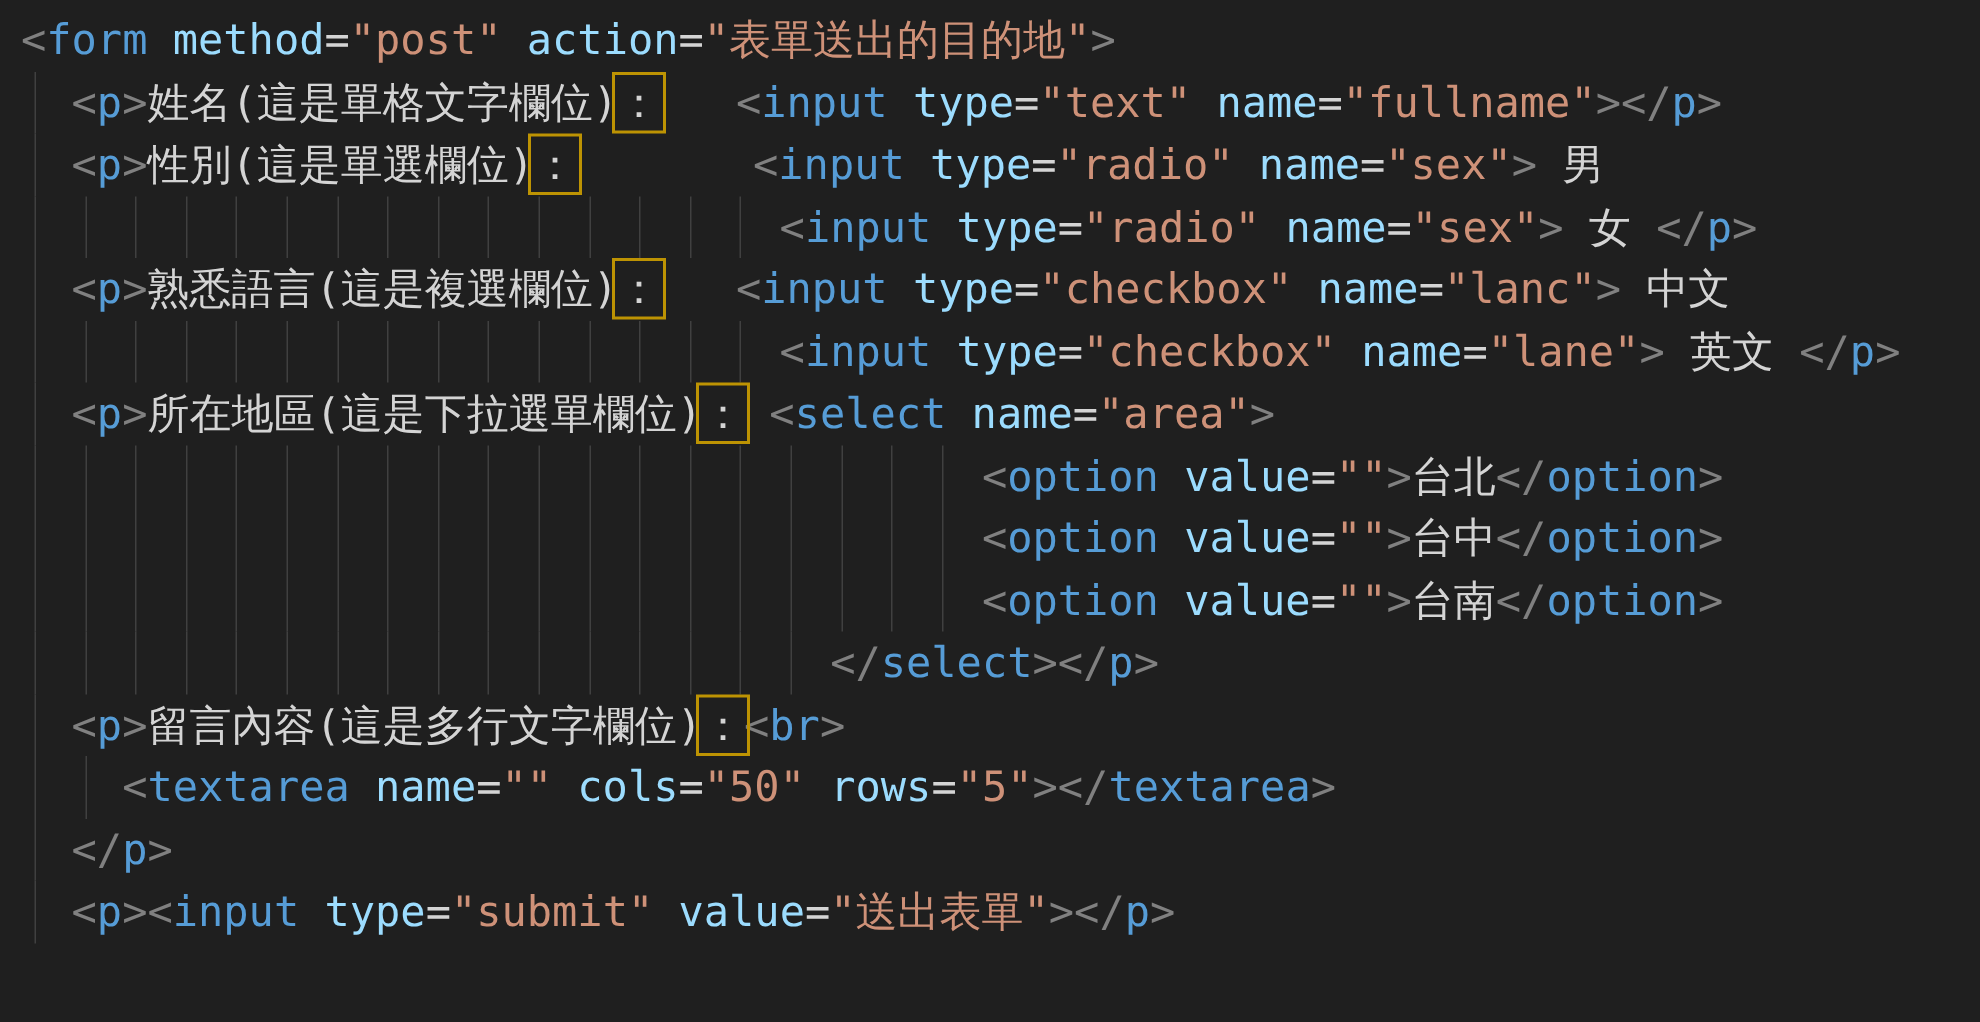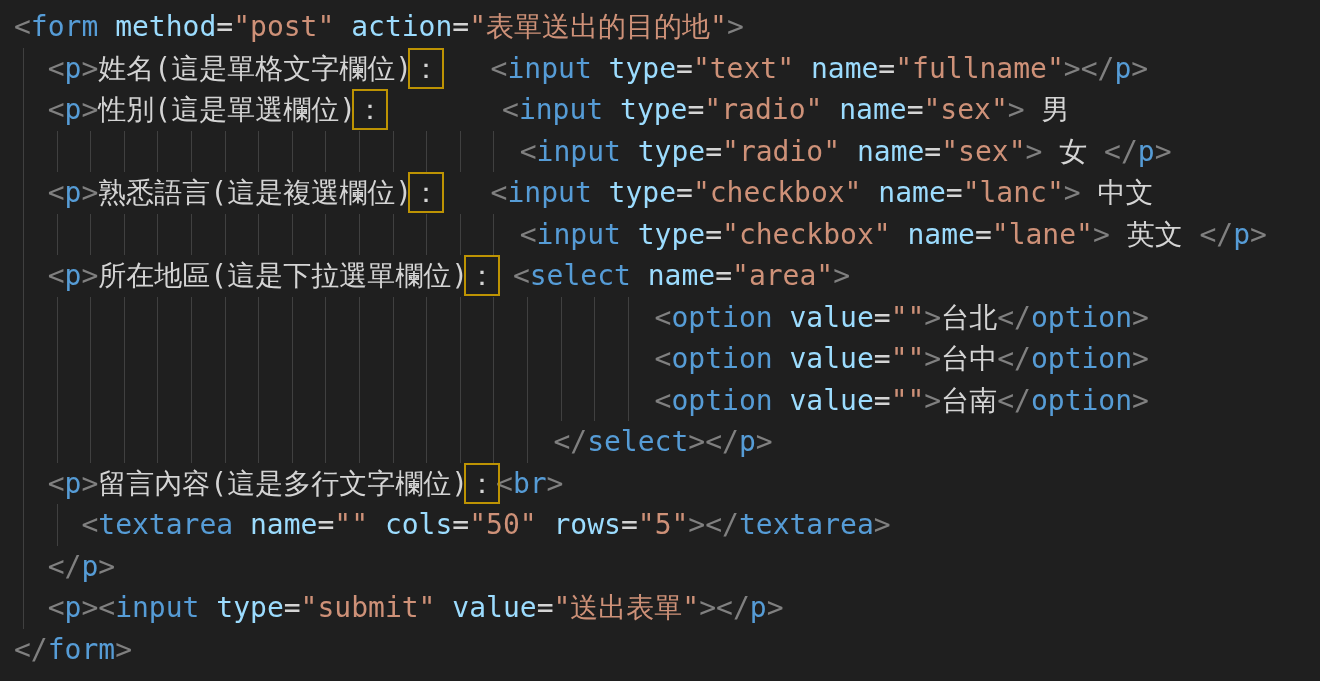--- a/index.html
+++ b/index.html
@@ -43,14 +43,13 @@
     <div class="code-line"><i class="guide" style="left: 23px; background: rgb(64, 64, 64);"></i><i class="guide" style="left: 56.6px; background: rgb(64, 64, 64);"></i><i class="guide" style="left: 90.2px; background: rgb(64, 64, 64);"></i><i class="guide" style="left: 123.8px; background: rgb(64, 64, 64);"></i><i class="guide" style="left: 157.4px; background: rgb(64, 64, 64);"></i><i class="guide" style="left: 191px; background: rgb(64, 64, 64);"></i><i class="guide" style="left: 224.6px; background: rgb(64, 64, 64);"></i><i class="guide" style="left: 258.2px; background: rgb(64, 64, 64);"></i><i class="guide" style="left: 291.8px; background: rgb(64, 64, 64);"></i><i class="guide" style="left: 325.4px; background: rgb(64, 64, 64);"></i><i class="guide" style="left: 359px; background: rgb(64, 64, 64);"></i><i class="guide" style="left: 392.6px; background: rgb(64, 64, 64);"></i><i class="guide" style="left: 426.2px; background: rgb(64, 64, 64);"></i><i class="guide" style="left: 459.8px; background: rgb(64, 64, 64);"></i><i class="guide" style="left: 493.4px; background: rgb(64, 64, 64);"></i><span style="color: rgb(212, 212, 212);">                              </span><span style="color: rgb(128, 128, 128);">&lt;</span><span style="color: rgb(86, 156, 214);">input</span><span style="color: rgb(156, 220, 254);"> type</span><span style="color: rgb(212, 212, 212);">=</span><span style="color: rgb(206, 145, 120);">"checkbox"</span><span style="color: rgb(156, 220, 254);"> name</span><span style="color: rgb(212, 212, 212);">=</span><span style="color: rgb(206, 145, 120);">"lane"</span><span style="color: rgb(128, 128, 128);">&gt;</span><span style="color: rgb(212, 212, 212);"> 英文 </span><span style="color: rgb(128, 128, 128);">&lt;/</span><span style="color: rgb(86, 156, 214);">p</span><span style="color: rgb(128, 128, 128);">&gt;</span></div>
     <div class="code-line"><i class="guide" style="left: 23px; background: rgb(64, 64, 64);"></i><span style="color: rgb(212, 212, 212);">  </span><span style="color: rgb(128, 128, 128);">&lt;</span><span style="color: rgb(86, 156, 214);">p</span><span style="color: rgb(128, 128, 128);">&gt;</span><span style="color: rgb(212, 212, 212);">所在地區(這是下拉選單欄位)</span><span class="ubox" style="color: rgb(212, 212, 212); outline-color: rgb(189, 147, 3);">：</span><span style="color: rgb(212, 212, 212);"> </span><span style="color: rgb(128, 128, 128);">&lt;</span><span style="color: rgb(86, 156, 214);">select</span><span style="color: rgb(156, 220, 254);"> name</span><span style="color: rgb(212, 212, 212);">=</span><span style="color: rgb(206, 145, 120);">"area"</span><span style="color: rgb(128, 128, 128);">&gt;</span></div>
     <div class="code-line"><i class="guide" style="left: 23px; background: rgb(64, 64, 64);"></i><i class="guide" style="left: 56.6px; background: rgb(64, 64, 64);"></i><i class="guide" style="left: 90.2px; background: rgb(64, 64, 64);"></i><i class="guide" style="left: 123.8px; background: rgb(64, 64, 64);"></i><i class="guide" style="left: 157.4px; background: rgb(64, 64, 64);"></i><i class="guide" style="left: 191px; background: rgb(64, 64, 64);"></i><i class="guide" style="left: 224.6px; background: rgb(64, 64, 64);"></i><i class="guide" style="left: 258.2px; background: rgb(64, 64, 64);"></i><i class="guide" style="left: 291.8px; background: rgb(64, 64, 64);"></i><i class="guide" style="left: 325.4px; background: rgb(64, 64, 64);"></i><i class="guide" style="left: 359px; background: rgb(64, 64, 64);"></i><i class="guide" style="left: 392.6px; background: rgb(64, 64, 64);"></i><i class="guide" style="left: 426.2px; background: rgb(64, 64, 64);"></i><i class="guide" style="left: 459.8px; background: rgb(64, 64, 64);"></i><i class="guide" style="left: 493.4px; background: rgb(64, 64, 64);"></i><i class="guide" style="left: 527px; background: rgb(64, 64, 64);"></i><i class="guide" style="left: 560.6px; background: rgb(64, 64, 64);"></i><i class="guide" style="left: 594.2px; background: rgb(64, 64, 64);"></i><i class="guide" style="left: 627.8px; background: rgb(64, 64, 64);"></i><span style="color: rgb(212, 212, 212);">                                      </span><span style="color: rgb(128, 128, 128);">&lt;</span><span style="color: rgb(86, 156, 214);">option</span><span style="color: rgb(156, 220, 254);"> value</span><span style="color: rgb(212, 212, 212);">=</span><span style="color: rgb(206, 145, 120);">""</span><span style="color: rgb(128, 128, 128);">&gt;</span><span style="color: rgb(212, 212, 212);">台北</span><span style="color: rgb(128, 128, 128);">&lt;/</span><span style="color: rgb(86, 156, 214);">option</span><span style="color: rgb(128, 128, 128);">&gt;</span></div>
     <div class="code-line"><i class="guide" style="left: 23px; background: rgb(64, 64, 64);"></i><i class="guide" style="left: 56.6px; background: rgb(64, 64, 64);"></i><i class="guide" style="left: 90.2px; background: rgb(64, 64, 64);"></i><i class="guide" style="left: 123.8px; background: rgb(64, 64, 64);"></i><i class="guide" style="left: 157.4px; background: rgb(64, 64, 64);"></i><i class="guide" style="left: 191px; background: rgb(64, 64, 64);"></i><i class="guide" style="left: 224.6px; background: rgb(64, 64, 64);"></i><i class="guide" style="left: 258.2px; background: rgb(64, 64, 64);"></i><i class="guide" style="left: 291.8px; background: rgb(64, 64, 64);"></i><i class="guide" style="left: 325.4px; background: rgb(64, 64, 64);"></i><i class="guide" style="left: 359px; background: rgb(64, 64, 64);"></i><i class="guide" style="left: 392.6px; background: rgb(64, 64, 64);"></i><i class="guide" style="left: 426.2px; background: rgb(64, 64, 64);"></i><i class="guide" style="left: 459.8px; background: rgb(64, 64, 64);"></i><i class="guide" style="left: 493.4px; background: rgb(64, 64, 64);"></i><i class="guide" style="left: 527px; background: rgb(64, 64, 64);"></i><i class="guide" style="left: 560.6px; background: rgb(64, 64, 64);"></i><i class="guide" style="left: 594.2px; background: rgb(64, 64, 64);"></i><i class="guide" style="left: 627.8px; background: rgb(64, 64, 64);"></i><span style="color: rgb(212, 212, 212);">                                      </span><span style="color: rgb(128, 128, 128);">&lt;</span><span style="color: rgb(86, 156, 214);">option</span><span style="color: rgb(156, 220, 254);"> value</span><span style="color: rgb(212, 212, 212);">=</span><span style="color: rgb(206, 145, 120);">""</span><span style="color: rgb(128, 128, 128);">&gt;</span><span style="color: rgb(212, 212, 212);">台中</span><span style="color: rgb(128, 128, 128);">&lt;/</span><span style="color: rgb(86, 156, 214);">option</span><span style="color: rgb(128, 128, 128);">&gt;</span></div>
     <div class="code-line"><i class="guide" style="left: 23px; background: rgb(64, 64, 64);"></i><i class="guide" style="left: 56.6px; background: rgb(64, 64, 64);"></i><i class="guide" style="left: 90.2px; background: rgb(64, 64, 64);"></i><i class="guide" style="left: 123.8px; background: rgb(64, 64, 64);"></i><i class="guide" style="left: 157.4px; background: rgb(64, 64, 64);"></i><i class="guide" style="left: 191px; background: rgb(64, 64, 64);"></i><i class="guide" style="left: 224.6px; background: rgb(64, 64, 64);"></i><i class="guide" style="left: 258.2px; background: rgb(64, 64, 64);"></i><i class="guide" style="left: 291.8px; background: rgb(64, 64, 64);"></i><i class="guide" style="left: 325.4px; background: rgb(64, 64, 64);"></i><i class="guide" style="left: 359px; background: rgb(64, 64, 64);"></i><i class="guide" style="left: 392.6px; background: rgb(64, 64, 64);"></i><i class="guide" style="left: 426.2px; background: rgb(64, 64, 64);"></i><i class="guide" style="left: 459.8px; background: rgb(64, 64, 64);"></i><i class="guide" style="left: 493.4px; background: rgb(64, 64, 64);"></i><i class="guide" style="left: 527px; background: rgb(64, 64, 64);"></i><i class="guide" style="left: 560.6px; background: rgb(64, 64, 64);"></i><i class="guide" style="left: 594.2px; background: rgb(64, 64, 64);"></i><i class="guide" style="left: 627.8px; background: rgb(64, 64, 64);"></i><span style="color: rgb(212, 212, 212);">                                      </span><span style="color: rgb(128, 128, 128);">&lt;</span><span style="color: rgb(86, 156, 214);">option</span><span style="color: rgb(156, 220, 254);"> value</span><span style="color: rgb(212, 212, 212);">=</span><span style="color: rgb(206, 145, 120);">""</span><span style="color: rgb(128, 128, 128);">&gt;</span><span style="color: rgb(212, 212, 212);">台南</span><span style="color: rgb(128, 128, 128);">&lt;/</span><span style="color: rgb(86, 156, 214);">option</span><span style="color: rgb(128, 128, 128);">&gt;</span></div>
     <div class="code-line"><i class="guide" style="left: 23px; background: rgb(64, 64, 64);"></i><i class="guide" style="left: 56.6px; background: rgb(64, 64, 64);"></i><i class="guide" style="left: 90.2px; background: rgb(64, 64, 64);"></i><i class="guide" style="left: 123.8px; background: rgb(64, 64, 64);"></i><i class="guide" style="left: 157.4px; background: rgb(64, 64, 64);"></i><i class="guide" style="left: 191px; background: rgb(64, 64, 64);"></i><i class="guide" style="left: 224.6px; background: rgb(64, 64, 64);"></i><i class="guide" style="left: 258.2px; background: rgb(64, 64, 64);"></i><i class="guide" style="left: 291.8px; background: rgb(64, 64, 64);"></i><i class="guide" style="left: 325.4px; background: rgb(64, 64, 64);"></i><i class="guide" style="left: 359px; background: rgb(64, 64, 64);"></i><i class="guide" style="left: 392.6px; background: rgb(64, 64, 64);"></i><i class="guide" style="left: 426.2px; background: rgb(64, 64, 64);"></i><i class="guide" style="left: 459.8px; background: rgb(64, 64, 64);"></i><i class="guide" style="left: 493.4px; background: rgb(64, 64, 64);"></i><i class="guide" style="left: 527px; background: rgb(64, 64, 64);"></i><span style="color: rgb(212, 212, 212);">                                </span><span style="color: rgb(128, 128, 128);">&lt;/</span><span style="color: rgb(86, 156, 214);">select</span><span style="color: rgb(128, 128, 128);">&gt;&lt;/</span><span style="color: rgb(86, 156, 214);">p</span><span style="color: rgb(128, 128, 128);">&gt;</span></div>
     <div class="code-line"><i class="guide" style="left: 23px; background: rgb(64, 64, 64);"></i><span style="color: rgb(212, 212, 212);">  </span><span style="color: rgb(128, 128, 128);">&lt;</span><span style="color: rgb(86, 156, 214);">p</span><span style="color: rgb(128, 128, 128);">&gt;</span><span style="color: rgb(212, 212, 212);">留言內容(這是多行文字欄位)</span><span class="ubox" style="color: rgb(212, 212, 212); outline-color: rgb(189, 147, 3);">：</span><span style="color: rgb(128, 128, 128);">&lt;</span><span style="color: rgb(86, 156, 214);">br</span><span style="color: rgb(128, 128, 128);">&gt;</span></div>
     <div class="code-line"><i class="guide" style="left: 23px; background: rgb(64, 64, 64);"></i><i class="guide" style="left: 56.6px; background: rgb(64, 64, 64);"></i><span style="color: rgb(212, 212, 212);">    </span><span style="color: rgb(128, 128, 128);">&lt;</span><span style="color: rgb(86, 156, 214);">textarea</span><span style="color: rgb(156, 220, 254);"> name</span><span style="color: rgb(212, 212, 212);">=</span><span style="color: rgb(206, 145, 120);">""</span><span style="color: rgb(156, 220, 254);"> cols</span><span style="color: rgb(212, 212, 212);">=</span><span style="color: rgb(206, 145, 120);">"50"</span><span style="color: rgb(156, 220, 254);"> rows</span><span style="color: rgb(212, 212, 212);">=</span><span style="color: rgb(206, 145, 120);">"5"</span><span style="color: rgb(128, 128, 128);">&gt;&lt;/</span><span style="color: rgb(86, 156, 214);">textarea</span><span style="color: rgb(128, 128, 128);">&gt;</span></div>
     <div class="code-line"><i class="guide" style="left: 23px; background: rgb(64, 64, 64);"></i><span style="color: rgb(212, 212, 212);">  </span><span style="color: rgb(128, 128, 128);">&lt;/</span><span style="color: rgb(86, 156, 214);">p</span><span style="color: rgb(128, 128, 128);">&gt;</span></div>
     <div class="code-line"><i class="guide" style="left: 23px; background: rgb(64, 64, 64);"></i><span style="color: rgb(212, 212, 212);">  </span><span style="color: rgb(128, 128, 128);">&lt;</span><span style="color: rgb(86, 156, 214);">p</span><span style="color: rgb(128, 128, 128);">&gt;&lt;</span><span style="color: rgb(86, 156, 214);">input</span><span style="color: rgb(156, 220, 254);"> type</span><span style="color: rgb(212, 212, 212);">=</span><span style="color: rgb(206, 145, 120);">"submit"</span><span style="color: rgb(156, 220, 254);"> value</span><span style="color: rgb(212, 212, 212);">=</span><span style="color: rgb(206, 145, 120);">"送出表單"</span><span style="color: rgb(128, 128, 128);">&gt;&lt;/</span><span style="color: rgb(86, 156, 214);">p</span><span style="color: rgb(128, 128, 128);">&gt;</span></div>
-    <div class="code-line"><span style="color: rgb(128, 128, 128);">&lt;/</span><span style="color: rgb(86, 156, 214);">form</span><span style="color: rgb(128, 128, 128);">&gt;</span></div>
   </div>
 
 </body></html>

